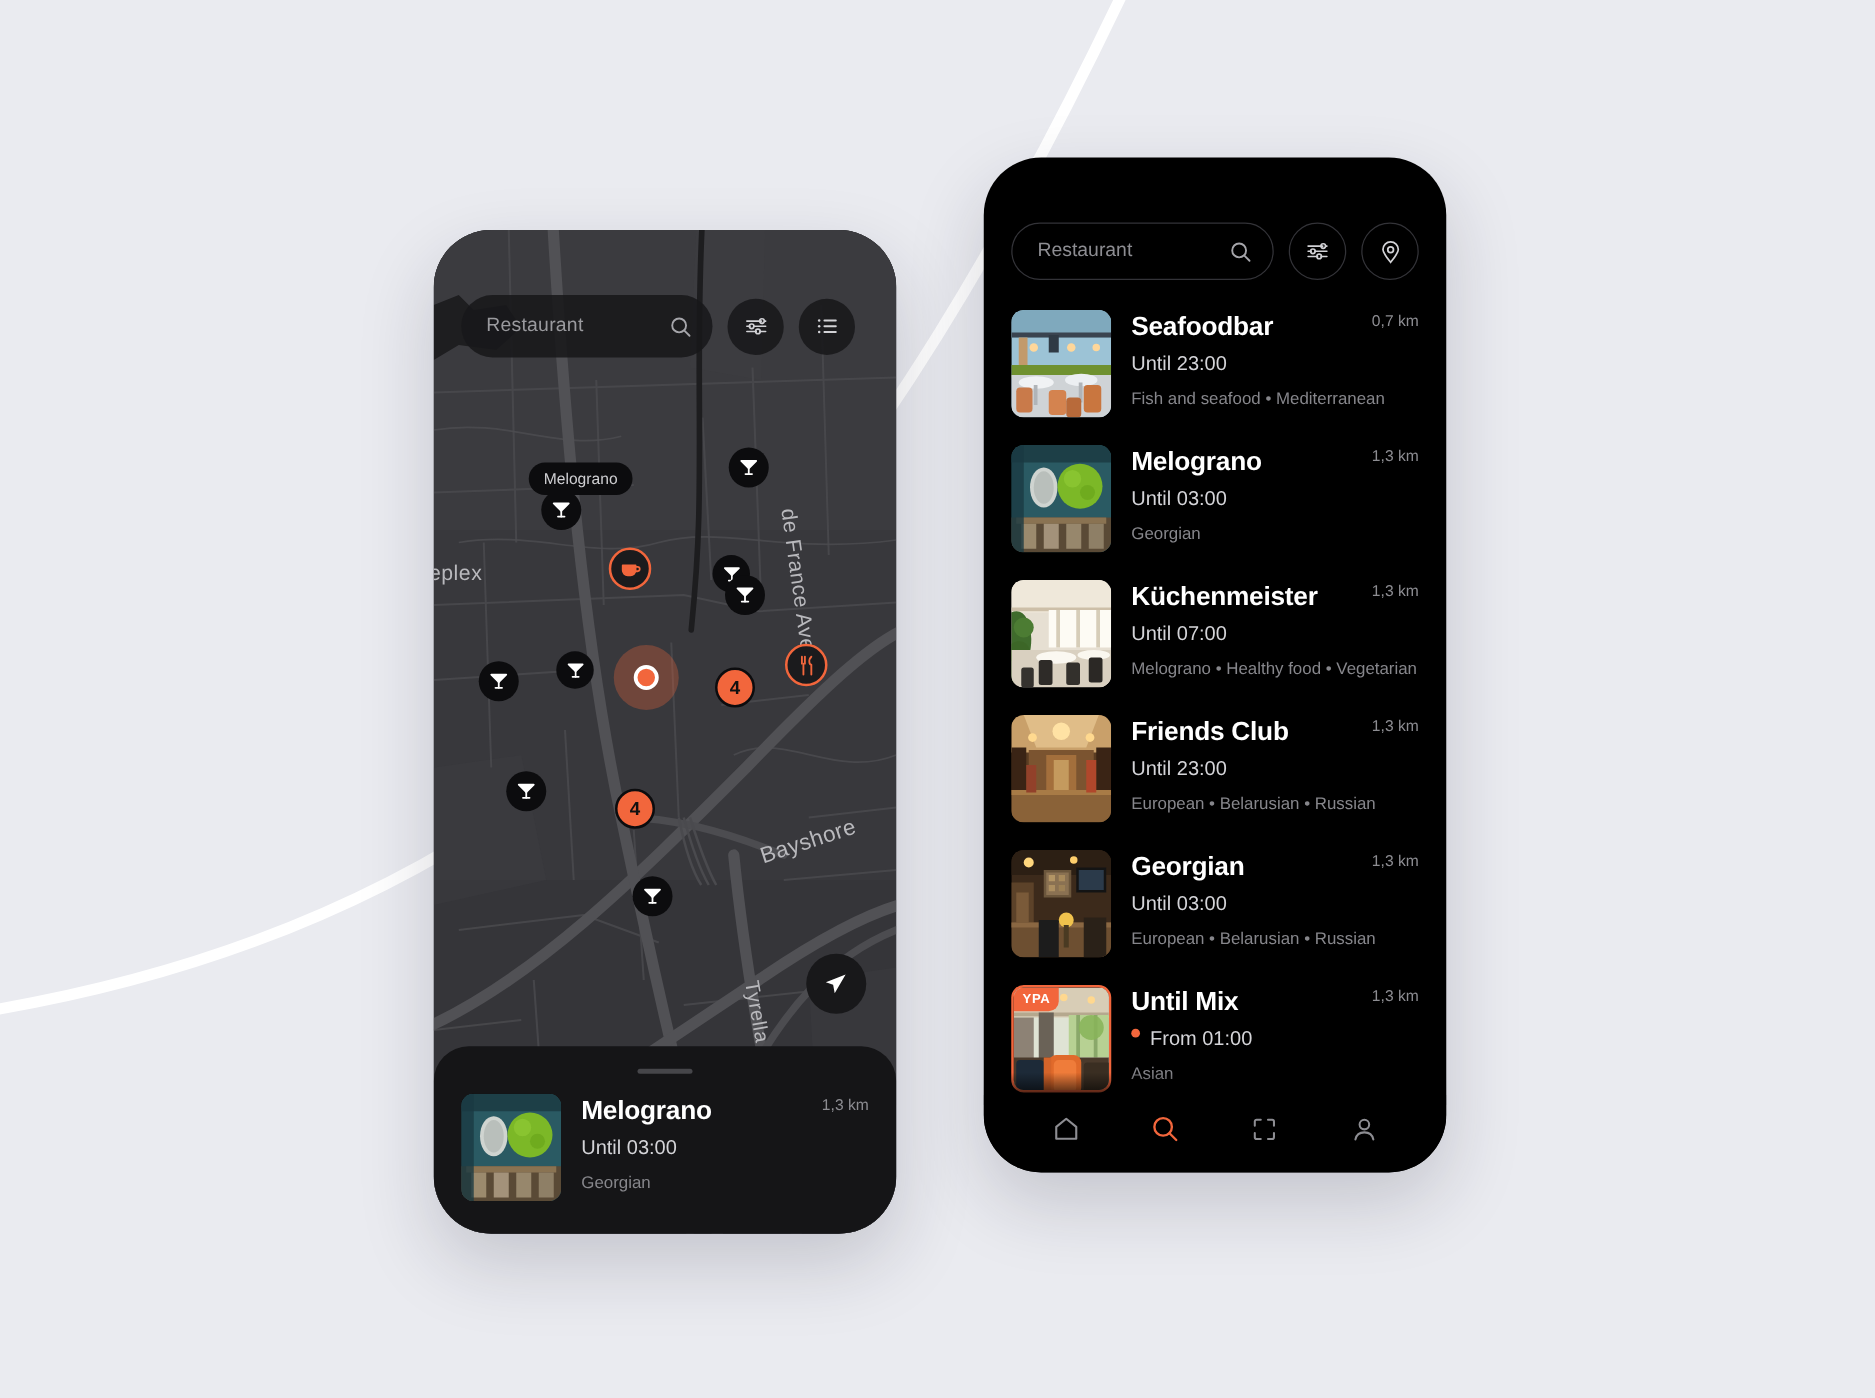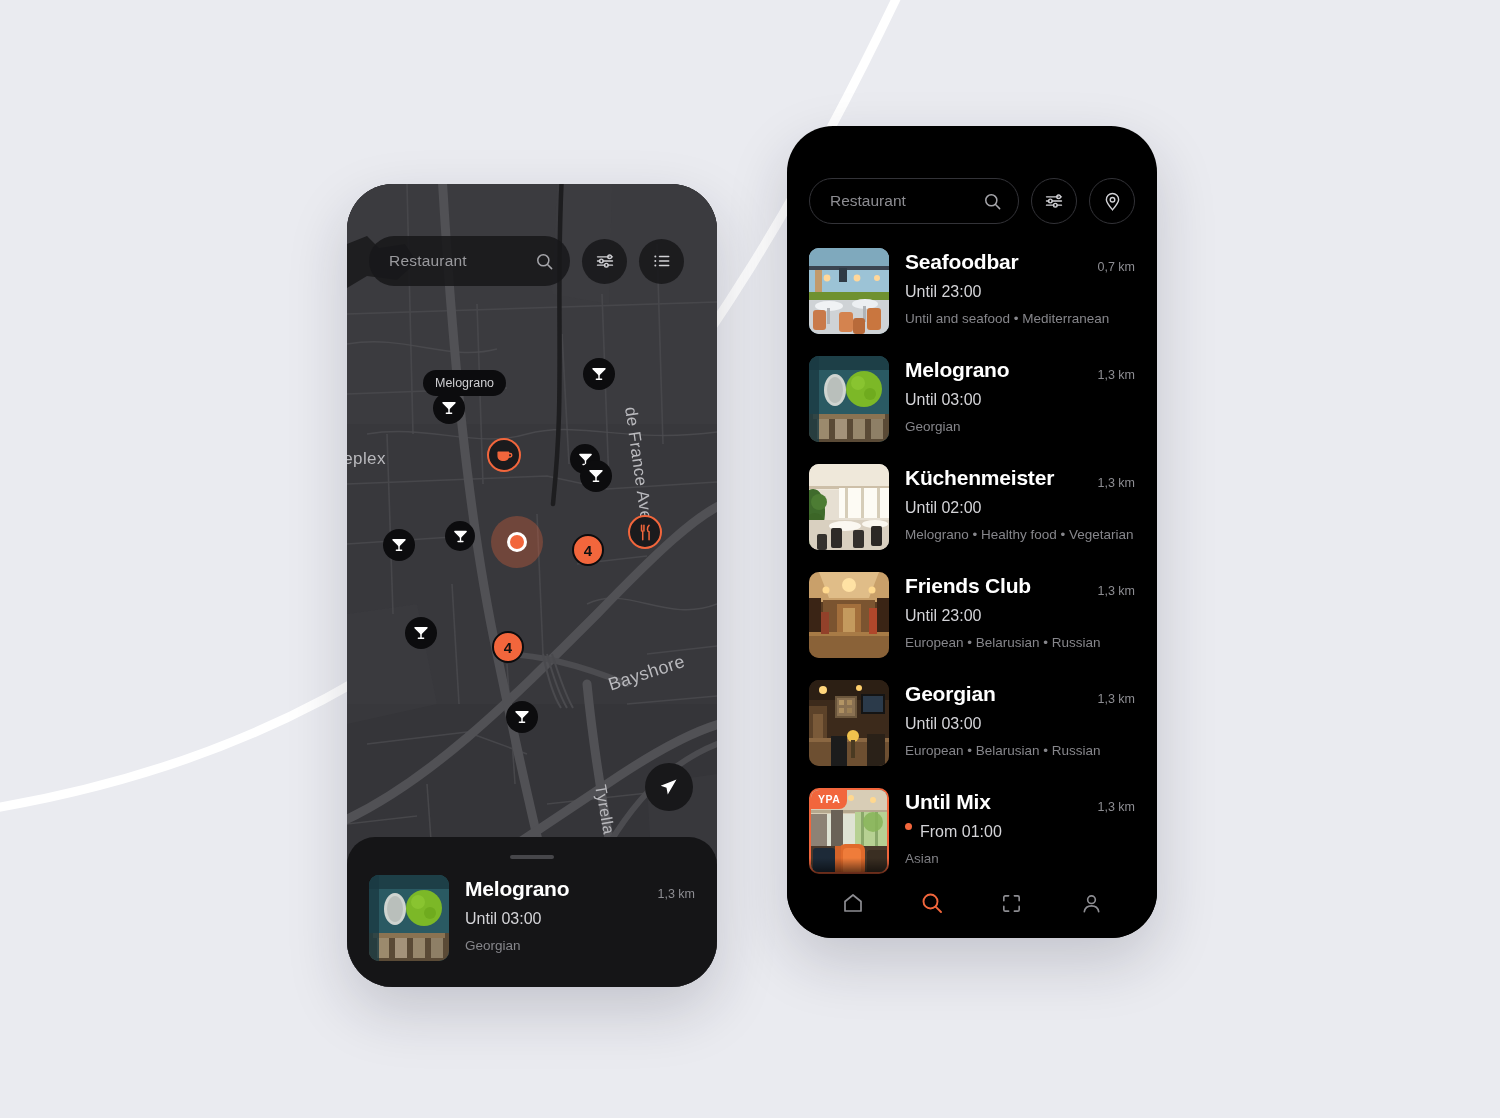--- a/index.html
+++ b/index.html
@@ -139,21 +139,21 @@
     flex: none; position: relative; overflow: hidden;
   }
   .thumb.badged { border: 2px solid #F2663C; text-decoration: underline; }
   .thumb .badge {
     position: absolute; left: 0; top: 0; z-index: 3;
     background: #F2663C; color: #fff;
     font-size: 10.5px; font-weight: bold; letter-spacing: .5px;
     padding: 3px 7px 4px; border-radius: 0 0 8px 0;
   }
   .rest-info { flex: 1; min-width: 0; padding-top: 2px; }
-  .rest-head { display: flex; align-items: flex-end; justify-content: space-between; gap: 22px; }
+  .rest-head { display: flex; align-items: flex-start; justify-content: space-between; gap: 22px; }
   .rest-name {
     color: #ffffff; font-size: 21px; font-weight: bold; letter-spacing: -.2px;
   }
   .rest-dist { color: #8d8d92; font-size: 12.5px; flex: none; }
   .rest-hours {
     color: #d4d4d8; font-size: 16px; margin-top: 9px;
     display: flex; align-items: flex-start; gap: 8px;
   }
   .rest-hours .live-dot {
     width: 7px; height: 7px; border-radius: 50%; background: #F2663C;
@@ -473,21 +473,21 @@
           </svg></div>
         <div class="rest-info">
           <div class="rest-head">
        <span class="rest-name">Seafoodbar</span>
        <span class="rest-dist">0,7 km</span>
      </div>
      <div class="rest-hours">
 
        <span>Until 23:00</span>
      </div>
-     <div class="rest-tags">Until and seafood • Mediterranean</div>
+     <div class="rest-tags">Fish and seafood • Mediterranean</div>
         </div>
       </div>
       <div class="rest-row">
         <div class="thumb"><svg viewBox="0 0 80 86" width="80" height="86" preserveAspectRatio="none">
     <rect width="80" height="86" fill="#2a5a63"></rect>
     <rect y="0" width="80" height="14" fill="#1d3f47"></rect>
     <ellipse cx="26" cy="34" rx="11" ry="16" fill="#cfd4d0"></ellipse>
     <ellipse cx="26" cy="34" rx="8" ry="13" fill="#b9bfbb"></ellipse>
     <circle cx="55" cy="33" r="18" fill="#7cb827"></circle>
     <circle cx="49" cy="27" r="7" fill="#8cc733" opacity=".8"></circle>
@@ -532,21 +532,21 @@
     <rect x="62" y="62" width="11" height="20" rx="2" fill="#2b2825"></rect>
     <rect x="8" y="70" width="10" height="16" rx="2" fill="#35322e"></rect>
           </svg></div>
         <div class="rest-info">
           <div class="rest-head">
        <span class="rest-name">Küchenmeister</span>
        <span class="rest-dist">1,3 km</span>
      </div>
      <div class="rest-hours">
 
-       <span>Until 02:00</span>
+       <span>Until 07:00</span>
      </div>
      <div class="rest-tags">Melograno • Healthy food • Vegetarian</div>
         </div>
       </div>
       <div class="rest-row">
         <div class="thumb"><svg viewBox="0 0 80 86" width="80" height="86" preserveAspectRatio="none">
     <rect width="80" height="86" fill="#5a3c22"></rect>
     <rect y="0" width="80" height="30" fill="#c9a06a"></rect>
     <path d="M10 0 L70 0 L60 26 L20 26 Z" fill="#e0bd88"></path>
     <circle cx="40" cy="13" r="7" fill="#ffe2a4"></circle>

